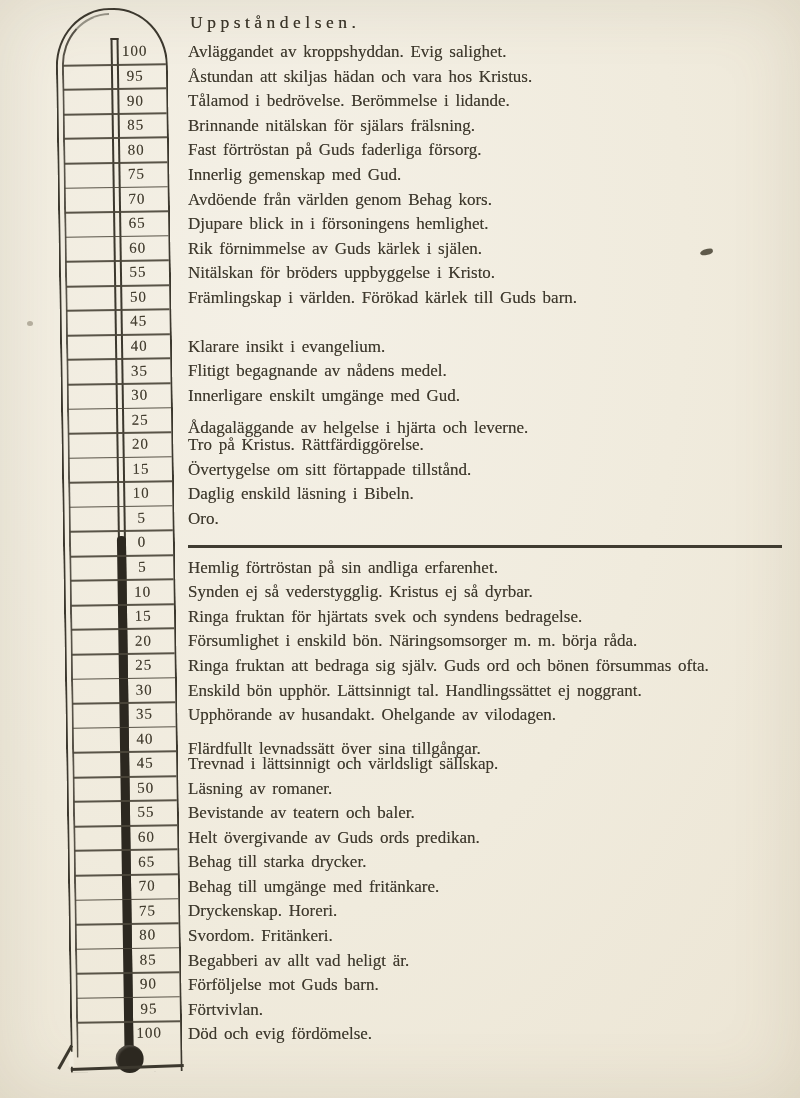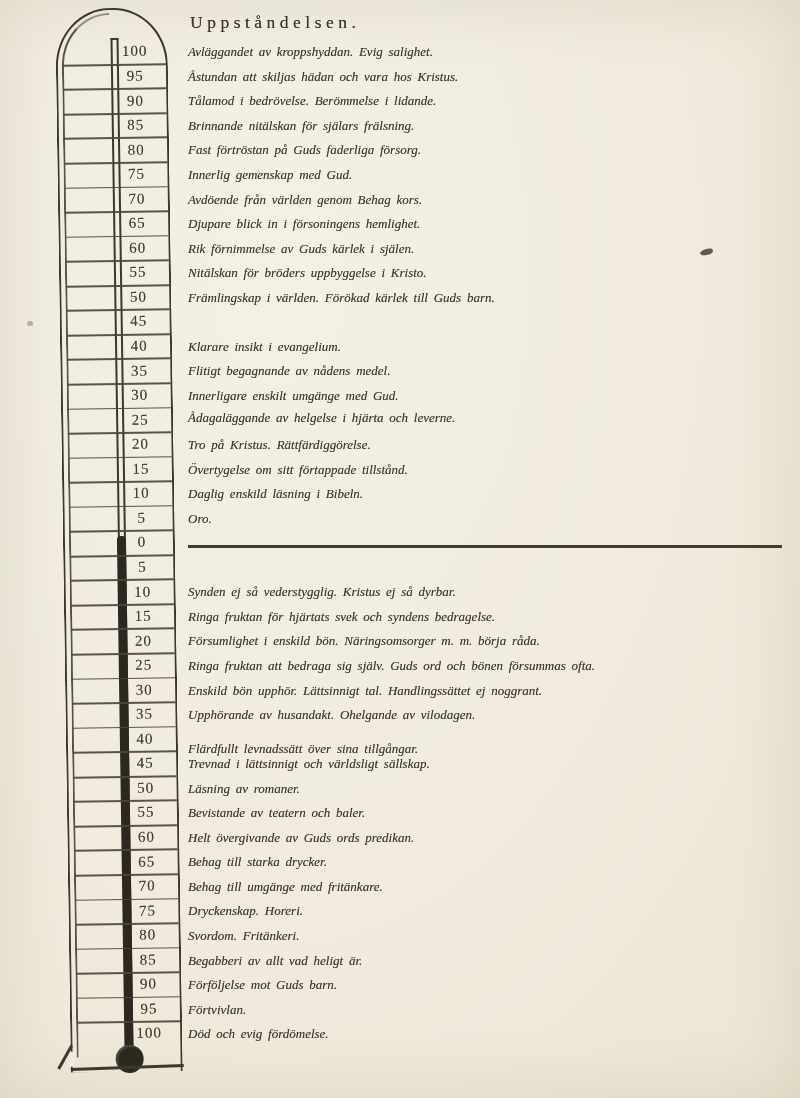--- a/index.html
+++ b/index.html
@@ -60,23 +60,22 @@
   
   .title{
     position:absolute;left:190px;top:12px;
     font-size:17.5px;letter-spacing:4.5px;color:#3c362a;
     text-shadow:0 0 .6px rgba(60,54,42,.7);
     white-space:nowrap;
   }
   .rows{position:absolute;left:188px;top:0;width:612px;height:1098px;}
   .row{
     position:absolute;left:0;height:24.55px;line-height:24.55px;
-    font-size:13px;word-spacing:2.5px;white-space:nowrap;color:#3e392d;
+    font-size:17px;word-spacing:2.5px;white-space:nowrap;color:#3e392d;
     text-shadow:0 0 .5px rgba(62,57,45,.55);
-    font-style:italic;
   }
   .rule{width:594px;height:2.6px;background:#403c31;margin-top:14px;}
   .signature{
     position:absolute;left:330px;top:1050px;width:430px;height:26px;line-height:26px;
     text-align:right;font-style:italic;font-size:17.5px;letter-spacing:.5px;color:#3e392d;
     text-shadow:0 0 .5px rgba(62,57,45,.55);
   }
   .speck-a{position:absolute;left:700px;top:249px;width:13px;height:6px;background:#4f4a3b;border-radius:60% 40% 50% 50%;transform:rotate(-12deg);opacity:.9;}
   .speck-b{position:absolute;left:27px;top:321px;width:6px;height:5px;background:#a59e8d;border-radius:50%;opacity:.8;}
 </style>
@@ -188,28 +187,29 @@
       <div class="row" style="top: 138.4px;">Fast förtröstan på Guds faderliga försorg.</div>
       <div class="row" style="top: 162.95px;">Innerlig gemenskap med Gud.</div>
       <div class="row" style="top: 187.5px;">Avdöende från världen genom Behag kors.</div>
       <div class="row" style="top: 212.05px;">Djupare blick in i försoningens hemlighet.</div>
       <div class="row" style="top: 236.6px;">Rik förnimmelse av Guds kärlek i själen.</div>
       <div class="row" style="top: 261.15px;">Nitälskan för bröders uppbyggelse i Kristo.</div>
       <div class="row" style="top: 285.7px;">Främlingskap i världen. Förökad kärlek till Guds barn.</div>
       <div class="row" style="top: 334.8px;">Klarare insikt i evangelium.</div>
       <div class="row" style="top: 359.35px;">Flitigt begagnande av nådens medel.</div>
       <div class="row" style="top: 383.9px;">Innerligare enskilt umgänge med Gud.</div>
-      <div class="row" style="top: 406px;">Ådagaläggande av helgelse i hjärta och leverne.</div>
+      <div class="row" style="top: 416px;">Ådagaläggande av helgelse i hjärta och leverne.</div>
       <div class="row" style="top: 433px;">Tro på Kristus. Rättfärdiggörelse.</div>
       <div class="row" style="top: 457.55px;">Övertygelse om sitt förtappade tillstånd.</div>
       <div class="row" style="top: 482.1px;">Daglig enskild läsning i Bibeln.</div>
       <div class="row" style="top: 506.65px;">Oro.</div>
       <div class="row" style="top: 531.2px;">
         <div class="rule"></div>
       </div>
+      <div class="row" style="top: 555.75px;">Hemlig förtröstan på sin andliga erfarenhet.</div>
       <div class="row" style="top: 580.3px;">Synden ej så vederstygglig. Kristus ej så dyrbar.</div>
       <div class="row" style="top: 604.85px;">Ringa fruktan för hjärtats svek och syndens bedragelse.</div>
       <div class="row" style="top: 629.4px;">Försumlighet i enskild bön. Näringsomsorger m. m. börja råda.</div>
       <div class="row" style="top: 653.95px;">Ringa fruktan att bedraga sig själv. Guds ord och bönen försummas ofta.</div>
       <div class="row" style="top: 678.5px;">Enskild bön upphör. Lättsinnigt tal. Handlingssättet ej noggrant.</div>
       <div class="row" style="top: 703.05px;">Upphörande av husandakt. Ohelgande av vilodagen.</div>
       <div class="row" style="top: 737px;">Flärdfullt levnadssätt över sina tillgångar.</div>
       <div class="row" style="top: 752.15px;">Trevnad i lättsinnigt och världsligt sällskap.</div>
       <div class="row" style="top: 776.7px;">Läsning av romaner.</div>
       <div class="row" style="top: 801.25px;">Bevistande av teatern och baler.</div>

